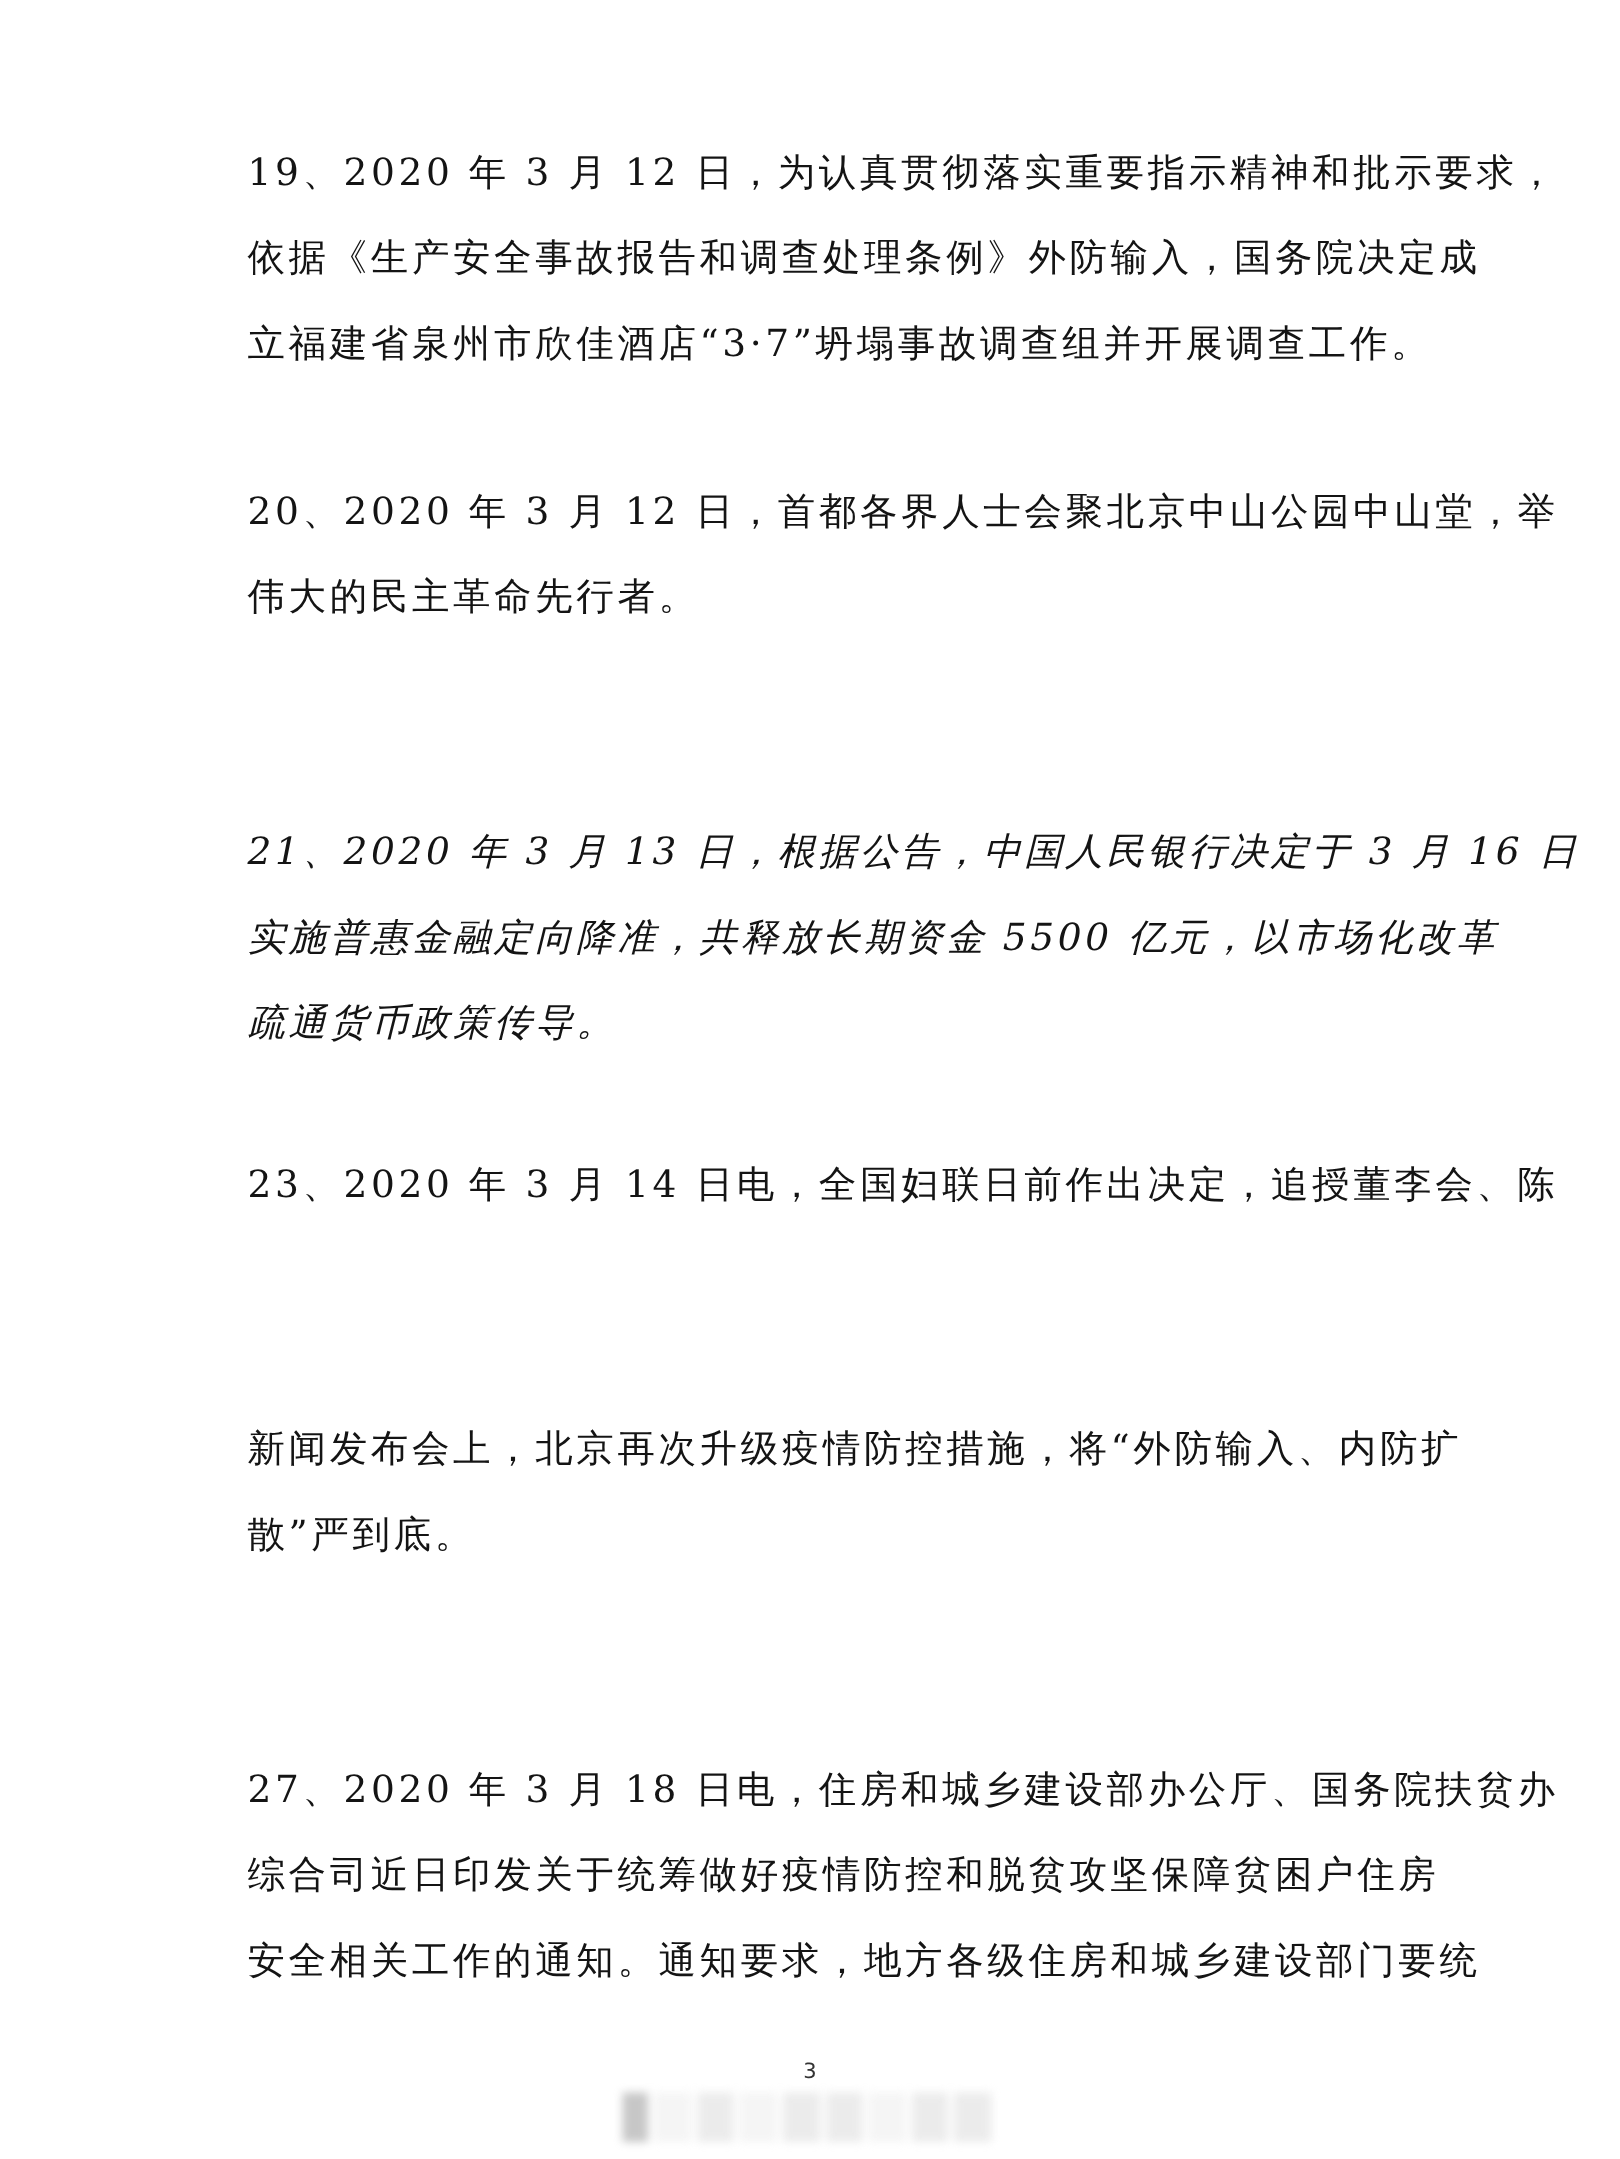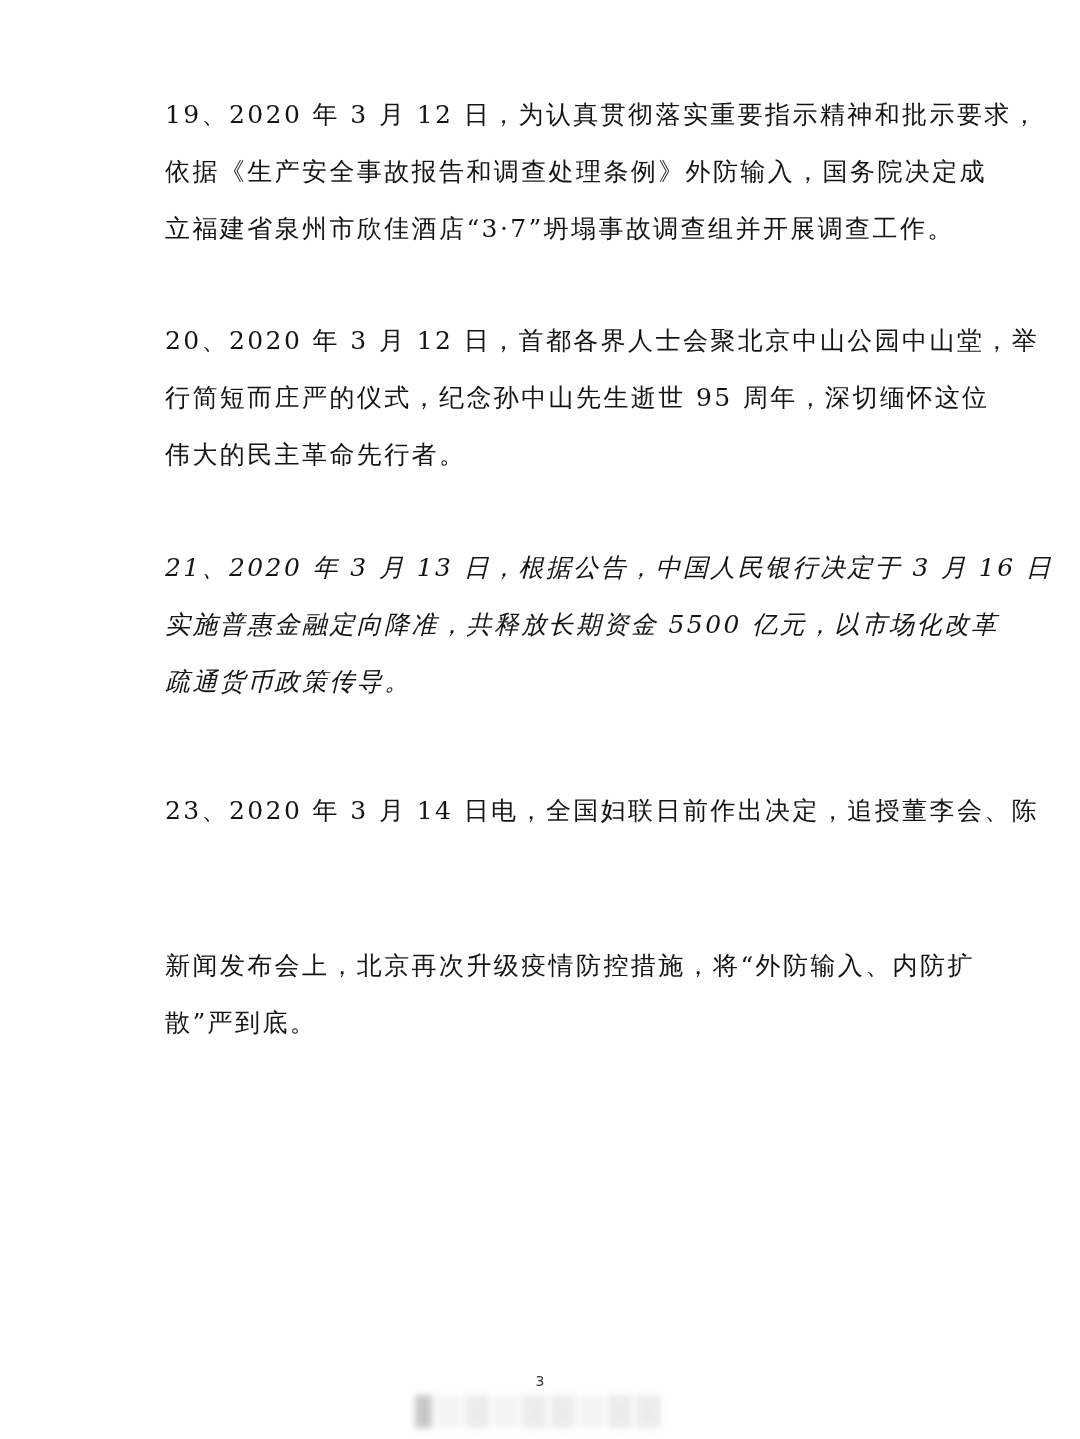--- a/index.html
+++ b/index.html
@@ -85,39 +85,43 @@
 <div class="page">
 
   <div class="para" style="top:86px;">
     <span class="line">19、2020 年 3 月 12 日，为认真贯彻落实重要指示精神和批示要求，</span>
     <span class="line">依据《生产安全事故报告和调查处理条例》外防输入，国务院决定成</span>
     <span class="line last">立福建省泉州市欣佳酒店“3·7”坍塌事故调查组并开展调查工作。</span>
   </div>
 
   <div class="para" style="top:312px;">
     <span class="line">20、2020 年 3 月 12 日，首都各界人士会聚北京中山公园中山堂，举</span>
-    <span class="line">行简短而庄严的仪式，纪念孙中山先生逝世 95 周年，深切缅怀这位</span>
     <span class="line last">伟大的民主革命先行者。</span>
   </div>
 
   <div class="para" style="top:539px;font-style:italic;">
     <span class="line">21、2020 年 3 月 13 日，根据公告，中国人民银行决定于 3 月 16 日</span>
     <span class="line">实施普惠金融定向降准，共释放长期资金 5500 亿元，以市场化改革</span>
     <span class="line last">疏通货币政策传导。</span>
   </div>
 
-  <div class="para" style="top:782px;">
+  <div class="para" style="top:761px;">
     <span class="line">23、2020 年 3 月 14 日电，全国妇联日前作出决定，追授董李会、陈</span>
   </div>
 
   <div class="para" style="top:937px;">
     <span class="line">新闻发布会上，北京再次升级疫情防控措施，将“外防输入、内防扩</span>
     <span class="line last">散”严到底。</span>
   </div>
 
+  <div class="para" style="top:1164px;">
+    <span class="line">27、2020 年 3 月 18 日电，住房和城乡建设部办公厅、国务院扶贫办</span>
+    <span class="line">综合司近日印发关于统筹做好疫情防控和脱贫攻坚保障贫困户住房</span>
+    <span class="line">安全相关工作的通知。通知要求，地方各级住房和城乡建设部门要统</span>
+  </div>
 
   <div class="page-number">3</div>
 
   <div class="watermark">
     <div class="blk dark"></div>
     <div class="blk light"></div>
     <div class="blk"></div>
     <div class="blk light"></div>
     <div class="blk"></div>
     <div class="blk"></div>

